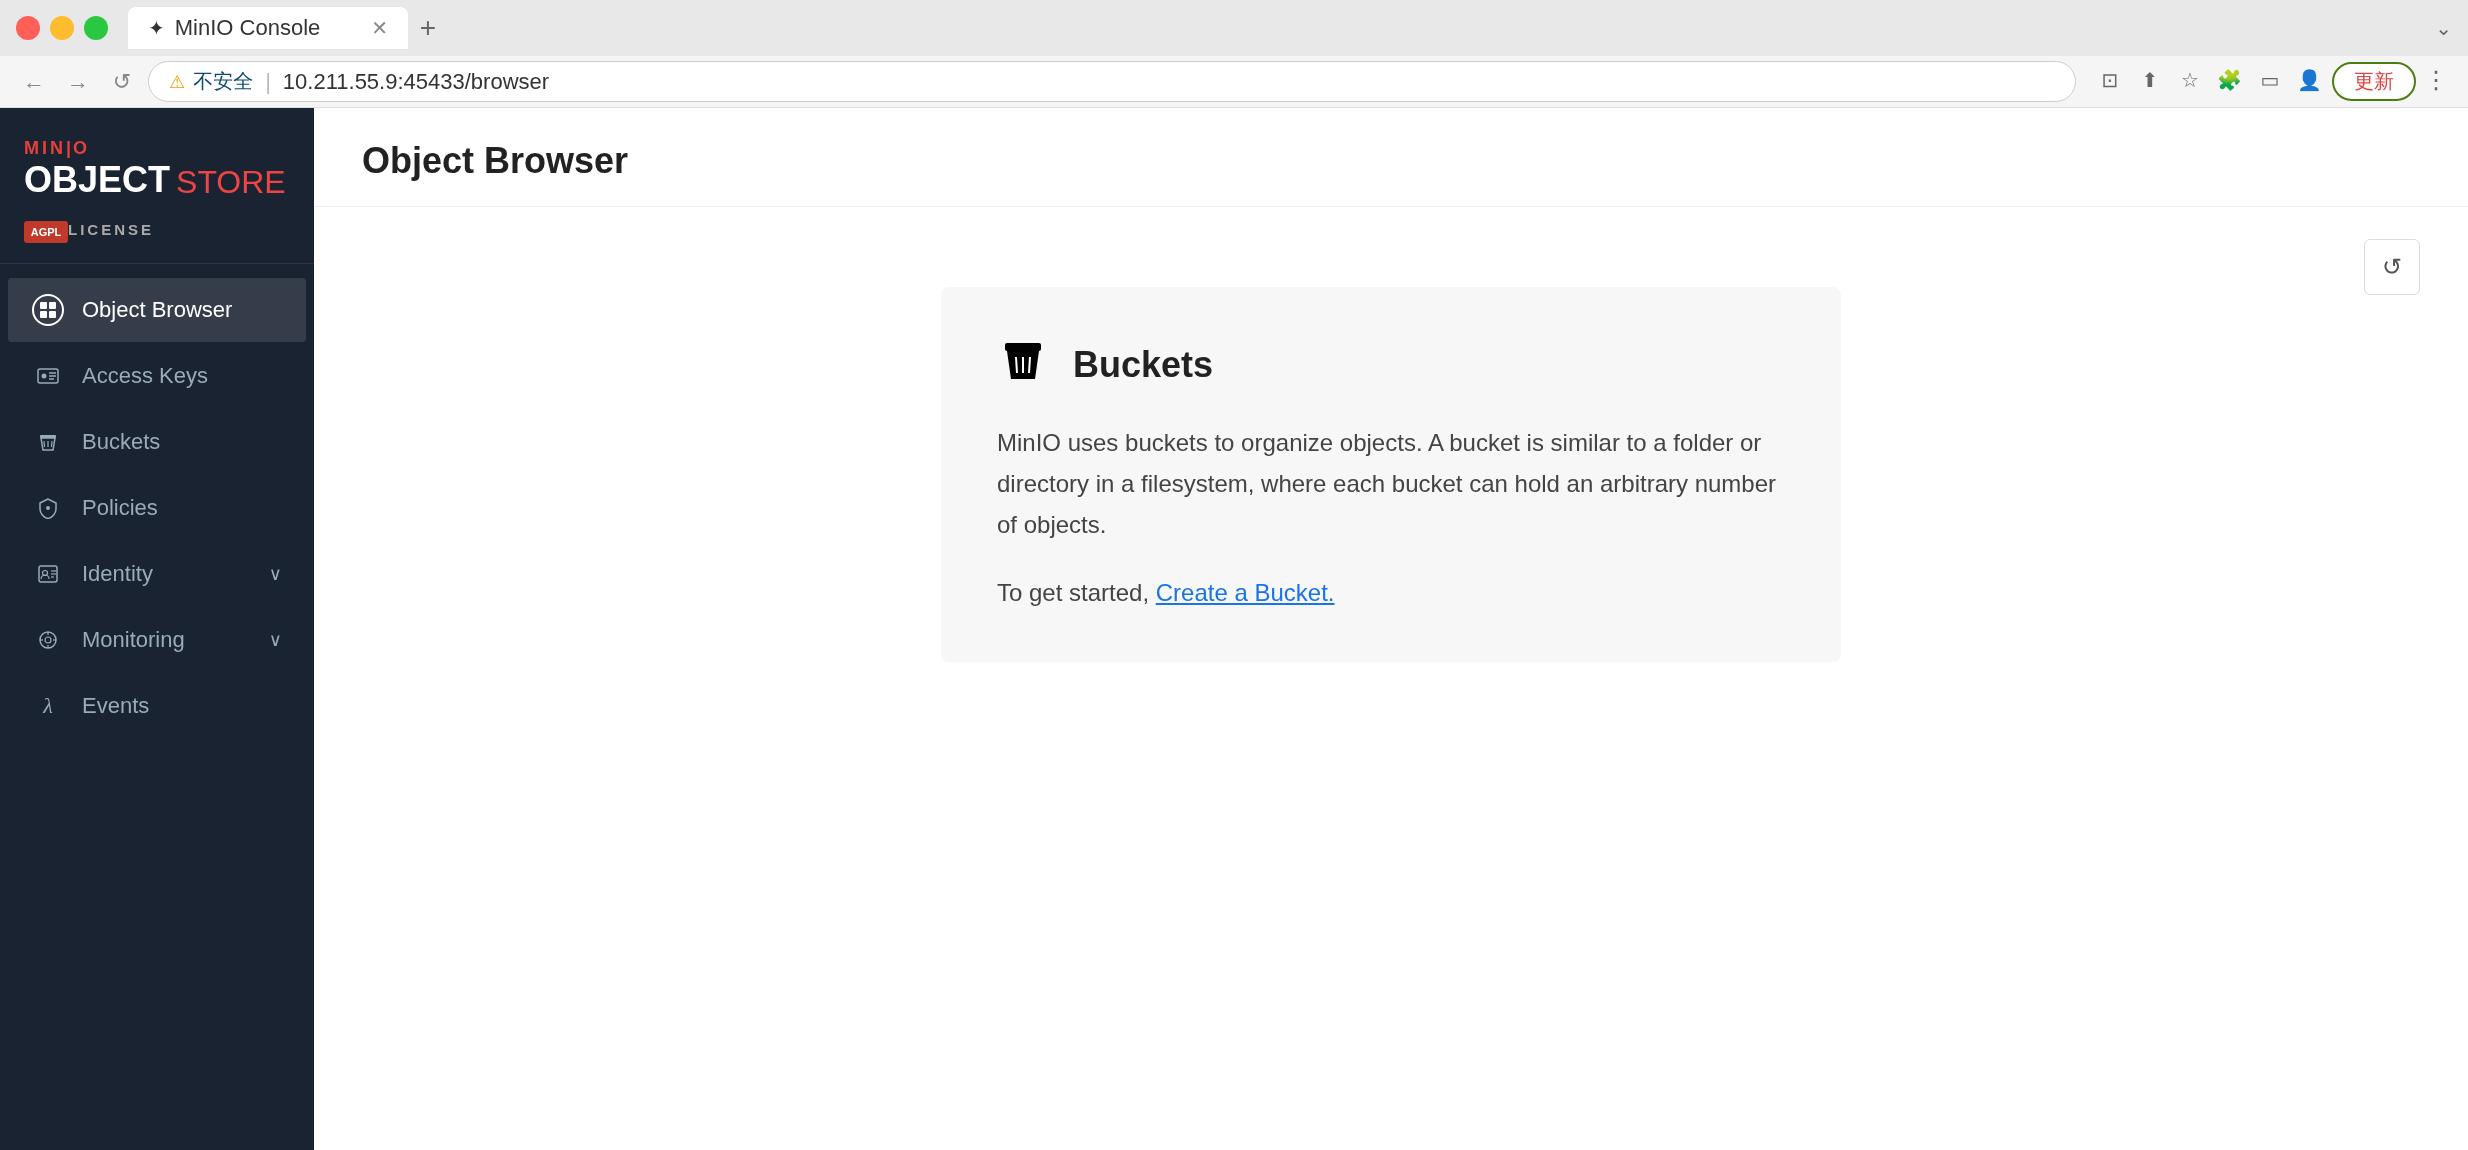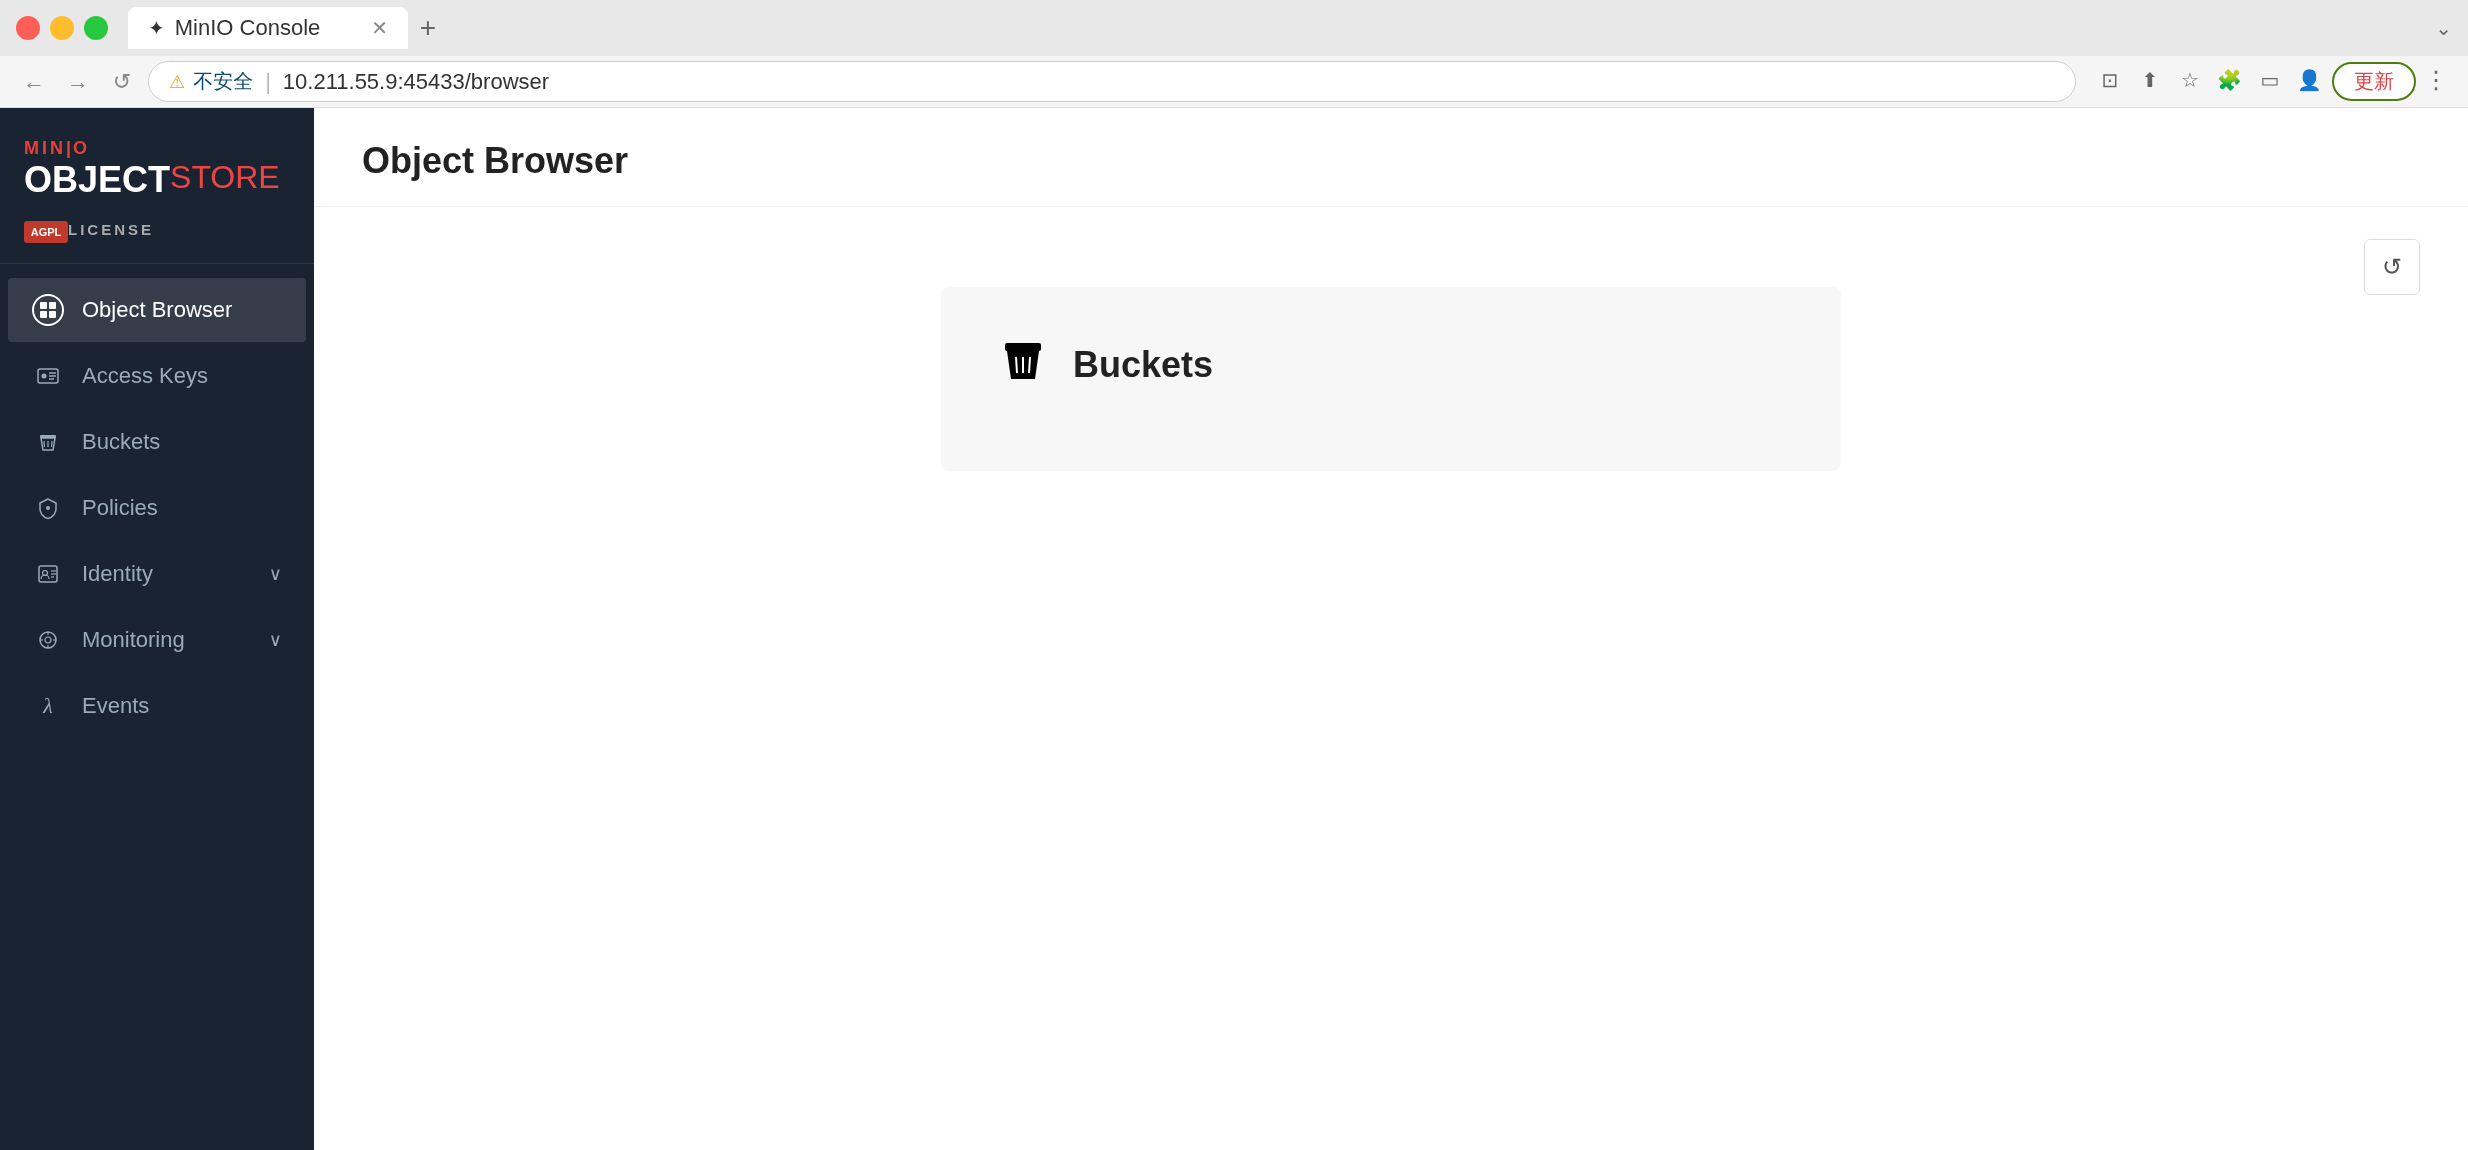--- a/index.html
+++ b/index.html
@@ -26,21 +26,21 @@
     .update-btn { background: #fff; border: 2px solid #4d7c0f; color: #d44; border-radius: 20px; padding: 4px 20px; font-size: 20px; cursor: pointer; }
     .menu-btn { color: #666; font-size: 24px; cursor: pointer; padding: 4px; }
 
     
     .app-layout { display: flex; height: calc(1150px - 108px); }
 
     
     .sidebar { width: 314px; background: #1a2332; color: #fff; display: flex; flex-direction: column; flex-shrink: 0; overflow-y: auto; }
     .sidebar-logo { padding: 28px 24px 20px; border-bottom: 1px solid rgba(255,255,255,0.08); }
     .logo-minio { color: #e5413a; font-size: 20px; font-weight: 700; letter-spacing: 2px; }
-    .logo-object-store { display: flex; align-items: flex-start; }
+    .logo-object-store { display: flex; align-items: flex-end; gap: 6px; }
     .logo-object { font-size: 36px; font-weight: 900; color: #fff; }
     .logo-store { font-size: 32px; font-weight: 400; color: #ef4444; }
     .logo-license { display: flex; margin-top: 20px; }
 
     .sidebar-nav { padding: 12px 0; flex: 1; }
     .nav-item { display: flex; align-items: center; gap: 18px; padding: 16px 24px; cursor: pointer; color: #9aabb8; font-size: 22px; transition: background 0.15s; border-radius: 4px; margin: 2px 8px; }
     .nav-item.active { background: rgba(255,255,255,0.12); color: #fff; }
     .nav-item-icon { width: 32px; height: 32px; display: flex; align-items: center; justify-content: center; font-size: 22px; flex-shrink: 0; }
     .nav-item-icon.circle-border { border: 2px solid currentColor; border-radius: 50%; }
     .nav-chevron { margin-left: auto; font-size: 18px; }
@@ -232,16 +232,24 @@
             <svg width="52" height="52" viewBox="0 0 52 52" fill="black">
               <rect x="8" y="8" width="36" height="8" rx="2"></rect>
               <path d="M10 16h32l-4 28H14L10 16z"></path>
               <line x1="19" y1="22" x2="20" y2="38" stroke="white" stroke-width="2"></line>
               <line x1="26" y1="22" x2="26" y2="38" stroke="white" stroke-width="2"></line>
               <line x1="33" y1="22" x2="32" y2="38" stroke="white" stroke-width="2"></line>
             </svg>
           </div>
           <h2 class="info-card-title">Buckets</h2>
         </div>
+        <div class="info-card-body">
+          <p>MinIO uses buckets to organize objects. A bucket is similar to a folder or directory in a filesystem, where each bucket can hold an arbitrary number of objects.</p>
+          <p style="margin-top: 28px;">
+            <span>To get started,</span>
+            <span> </span>
+            <a class="info-card-link" href="#">Create a Bucket.</a>
+          </p>
+        </div>
       </div>
     </div>
   </div>
 </div>
 
 </body></html>

